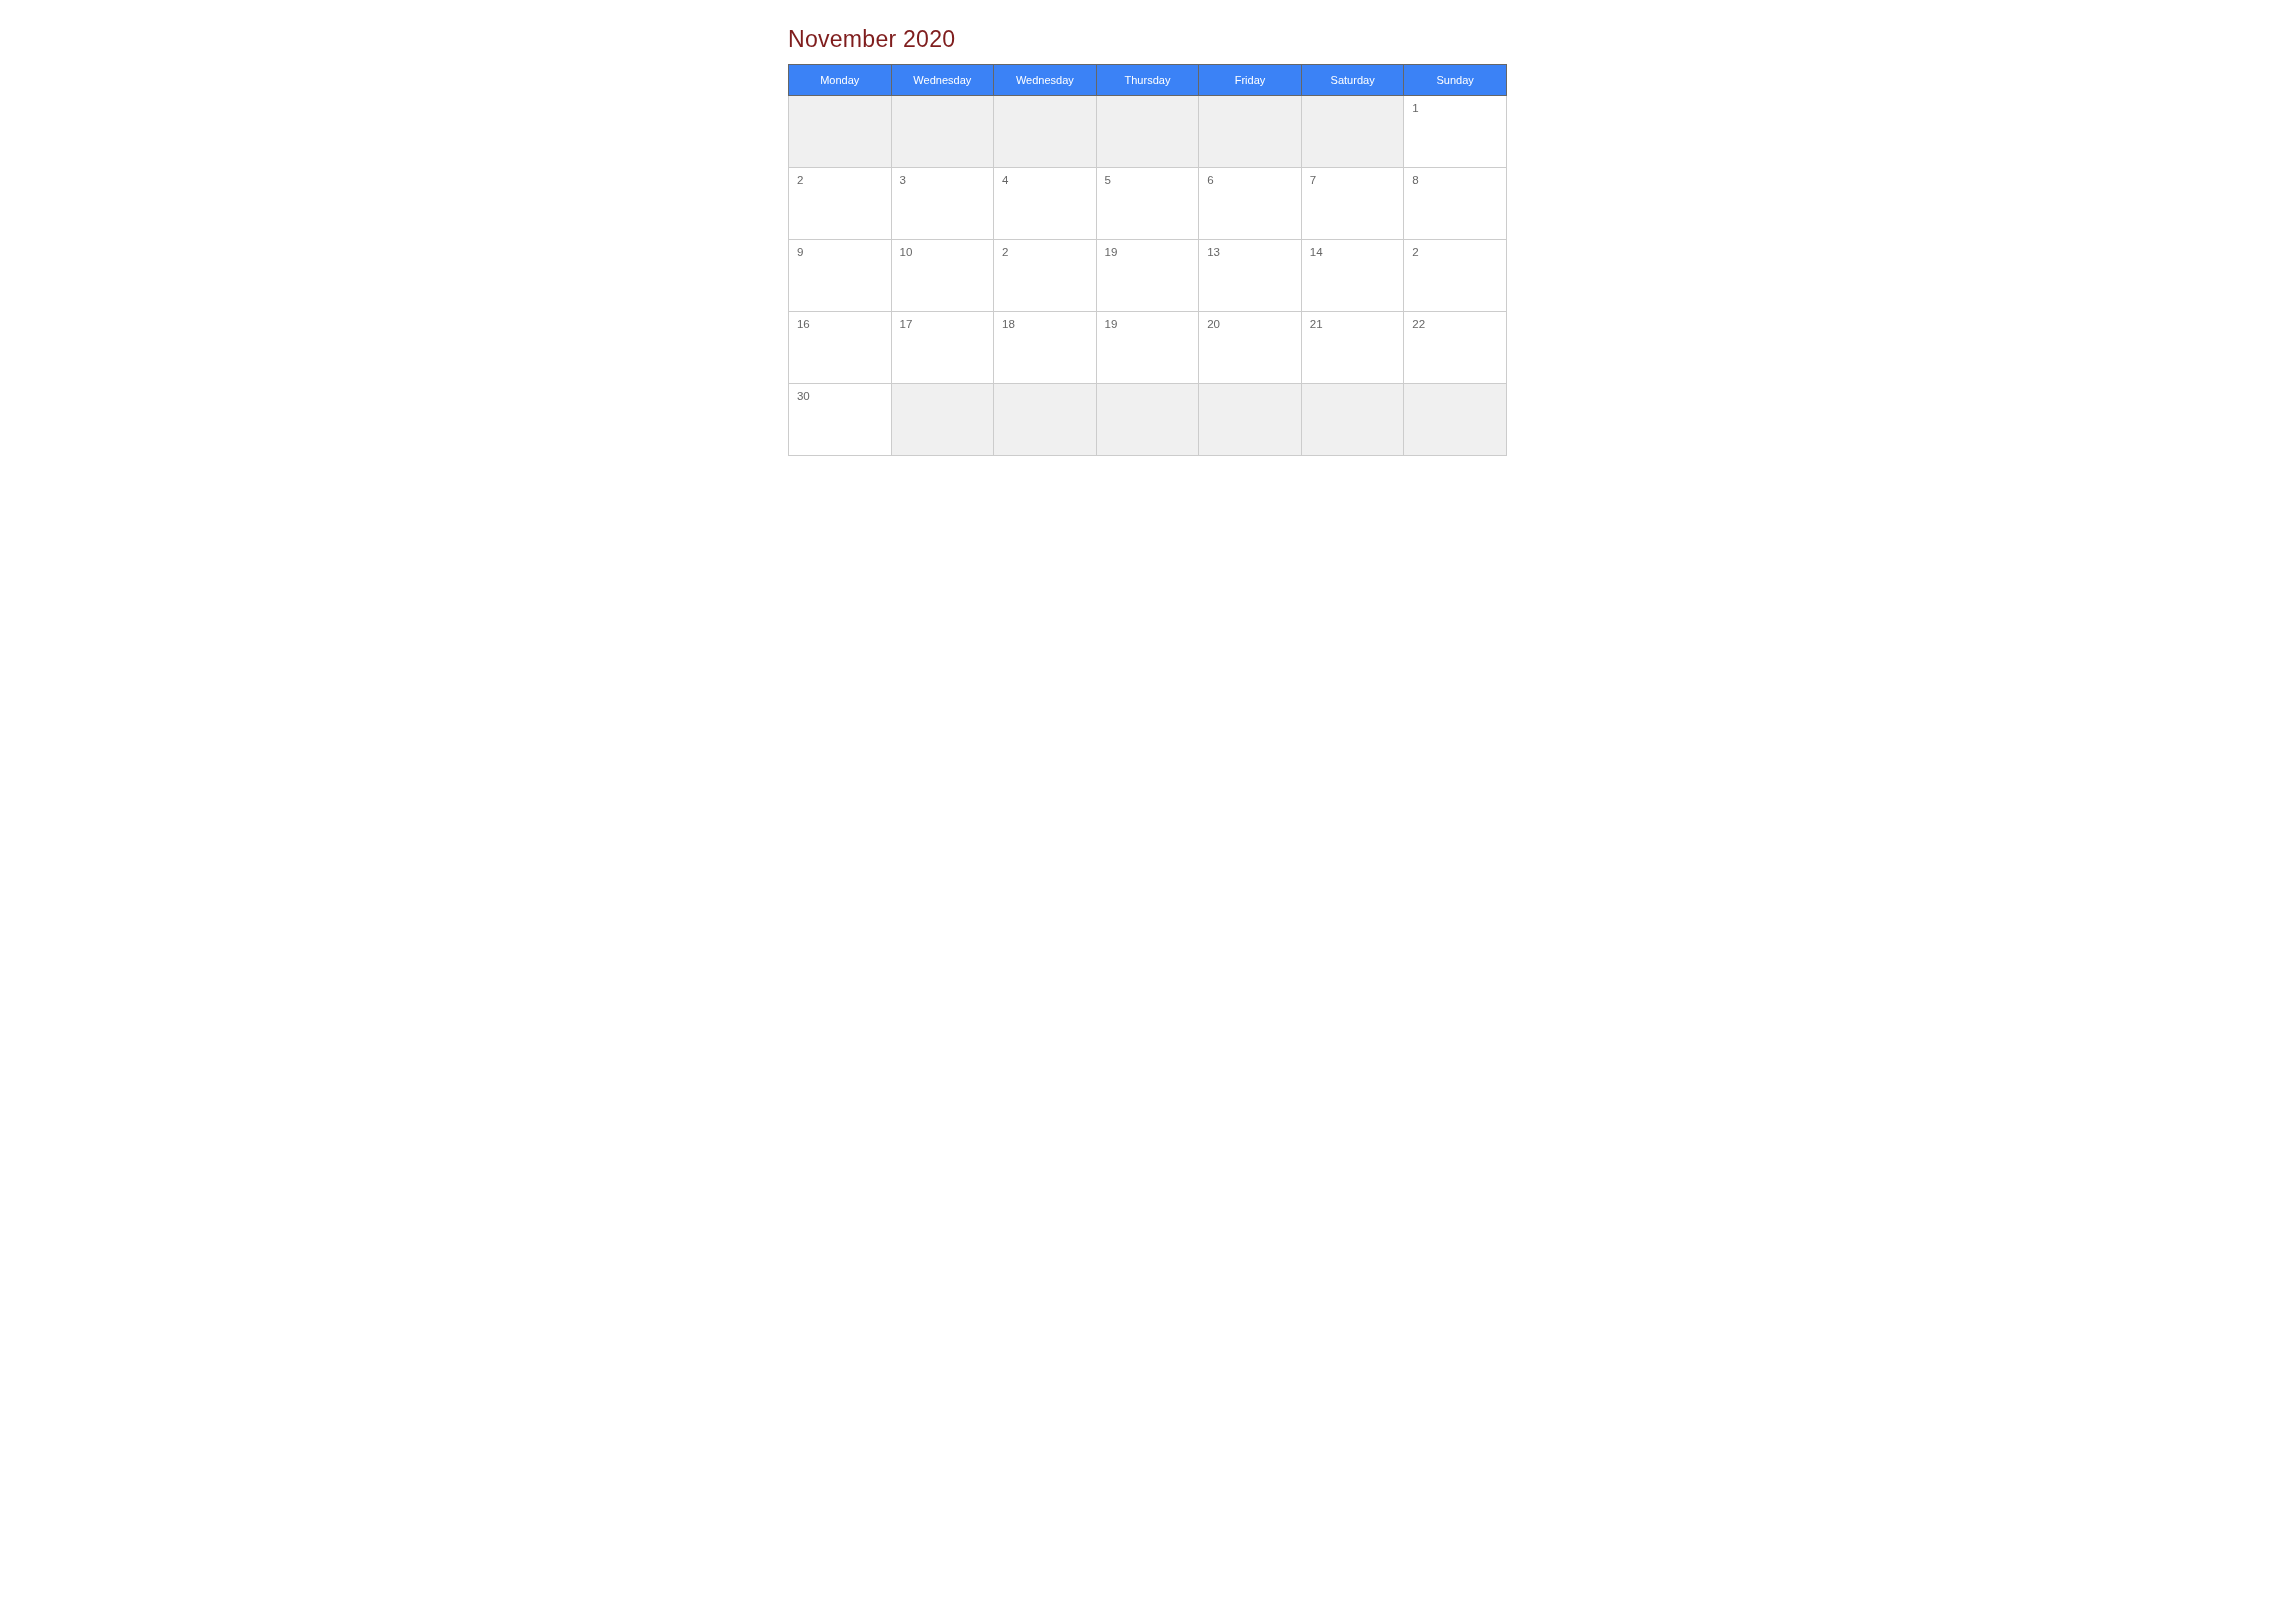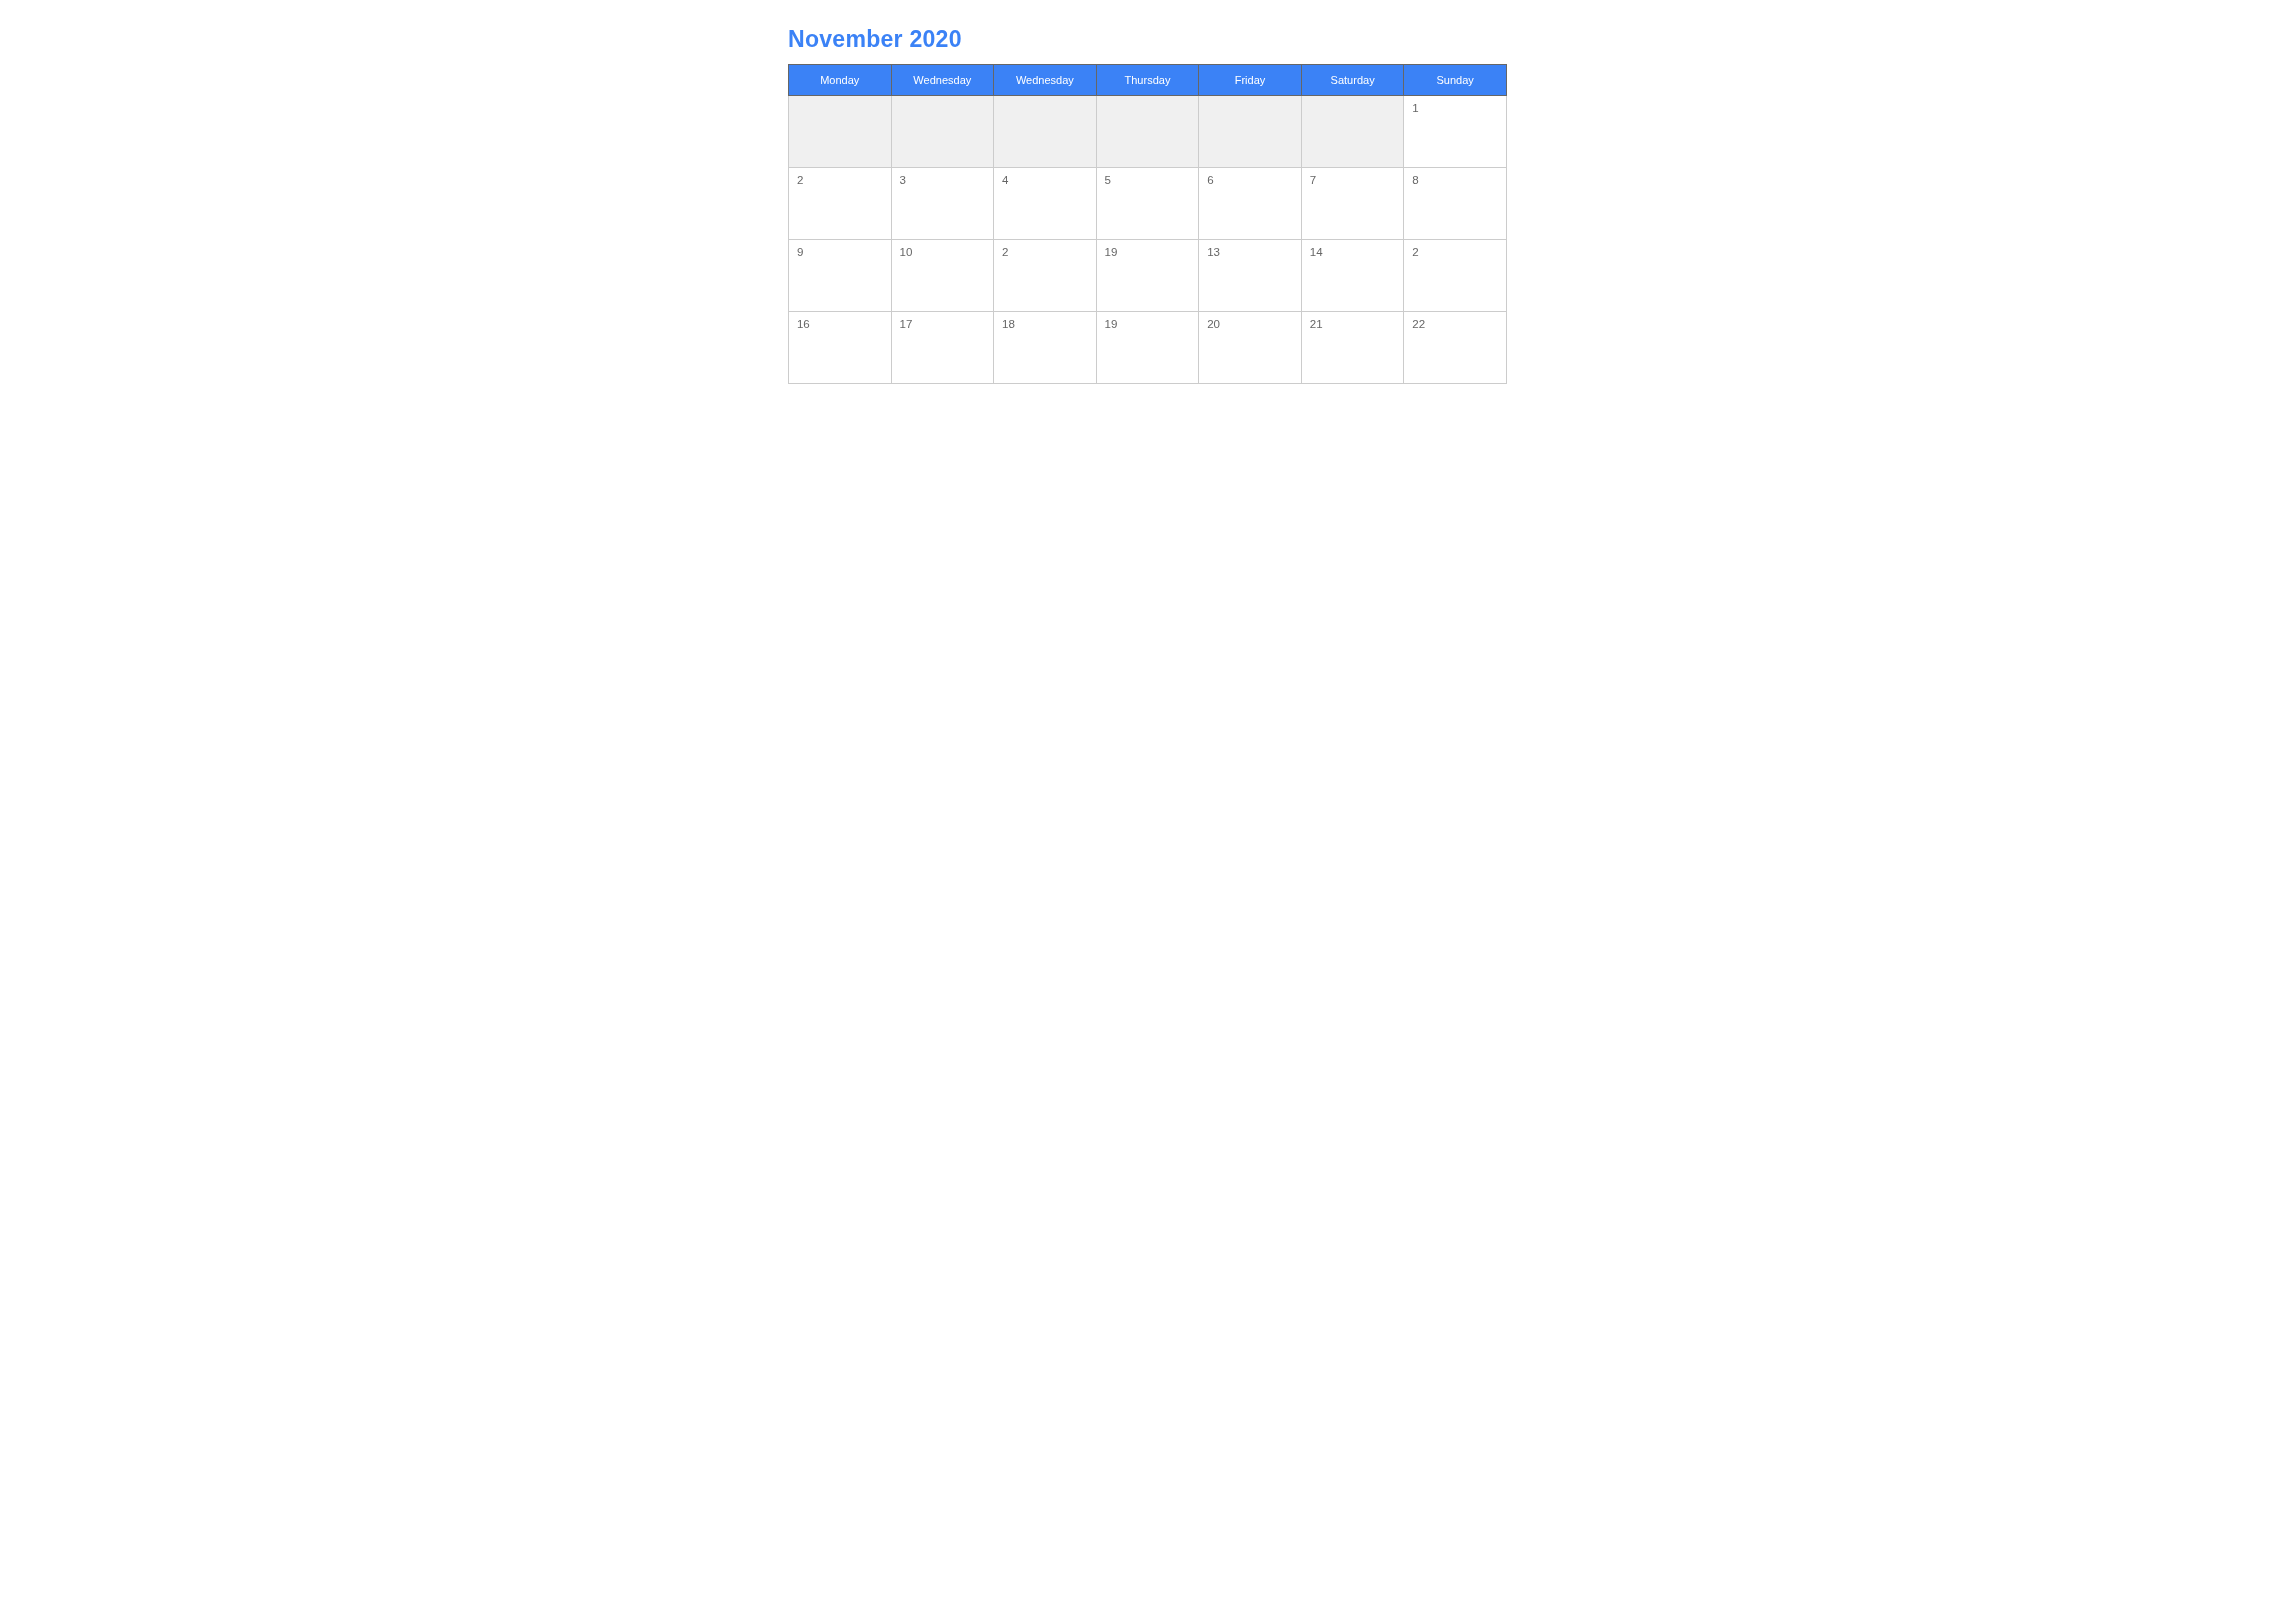--- a/index.html
+++ b/index.html
@@ -11,22 +11,22 @@
     body {
       background: #ffffff;
       font-family: Arial, Helvetica, sans-serif;
       padding: 26px 33px 26px 33px;
       width: 785px;
       margin: 0 auto;
     }
 
     .calendar-title {
       font-size: 2.2em;
-      font-weight: 700;
-      color: #3b82f6;
+      font-weight: 400;
+      color: #7f1d1d;
       margin-bottom: 10.5px;
       letter-spacing: 0.01em;
     }
 
     .calendar-table {
       width: 100%;
       border-collapse: collapse;
       border: 1px solid #cccccc;
     }
 
@@ -107,15 +107,24 @@
       </tr>
       <tr>
         <td><span class="day-number">16</span></td>
         <td><span class="day-number">17</span></td>
         <td><span class="day-number">18</span></td>
         <td><span class="day-number">19</span></td>
         <td><span class="day-number">20</span></td>
         <td><span class="day-number">21</span></td>
         <td><span class="day-number">22</span></td>
       </tr>
+      <tr>
+        <td><span class="day-number">30</span></td>
+        <td class="empty-cell"></td>
+        <td class="empty-cell"></td>
+        <td class="empty-cell"></td>
+        <td class="empty-cell"></td>
+        <td class="empty-cell"></td>
+        <td class="empty-cell"></td>
+      </tr>
     </tbody>
 </table>
 
 
 </body></html>

